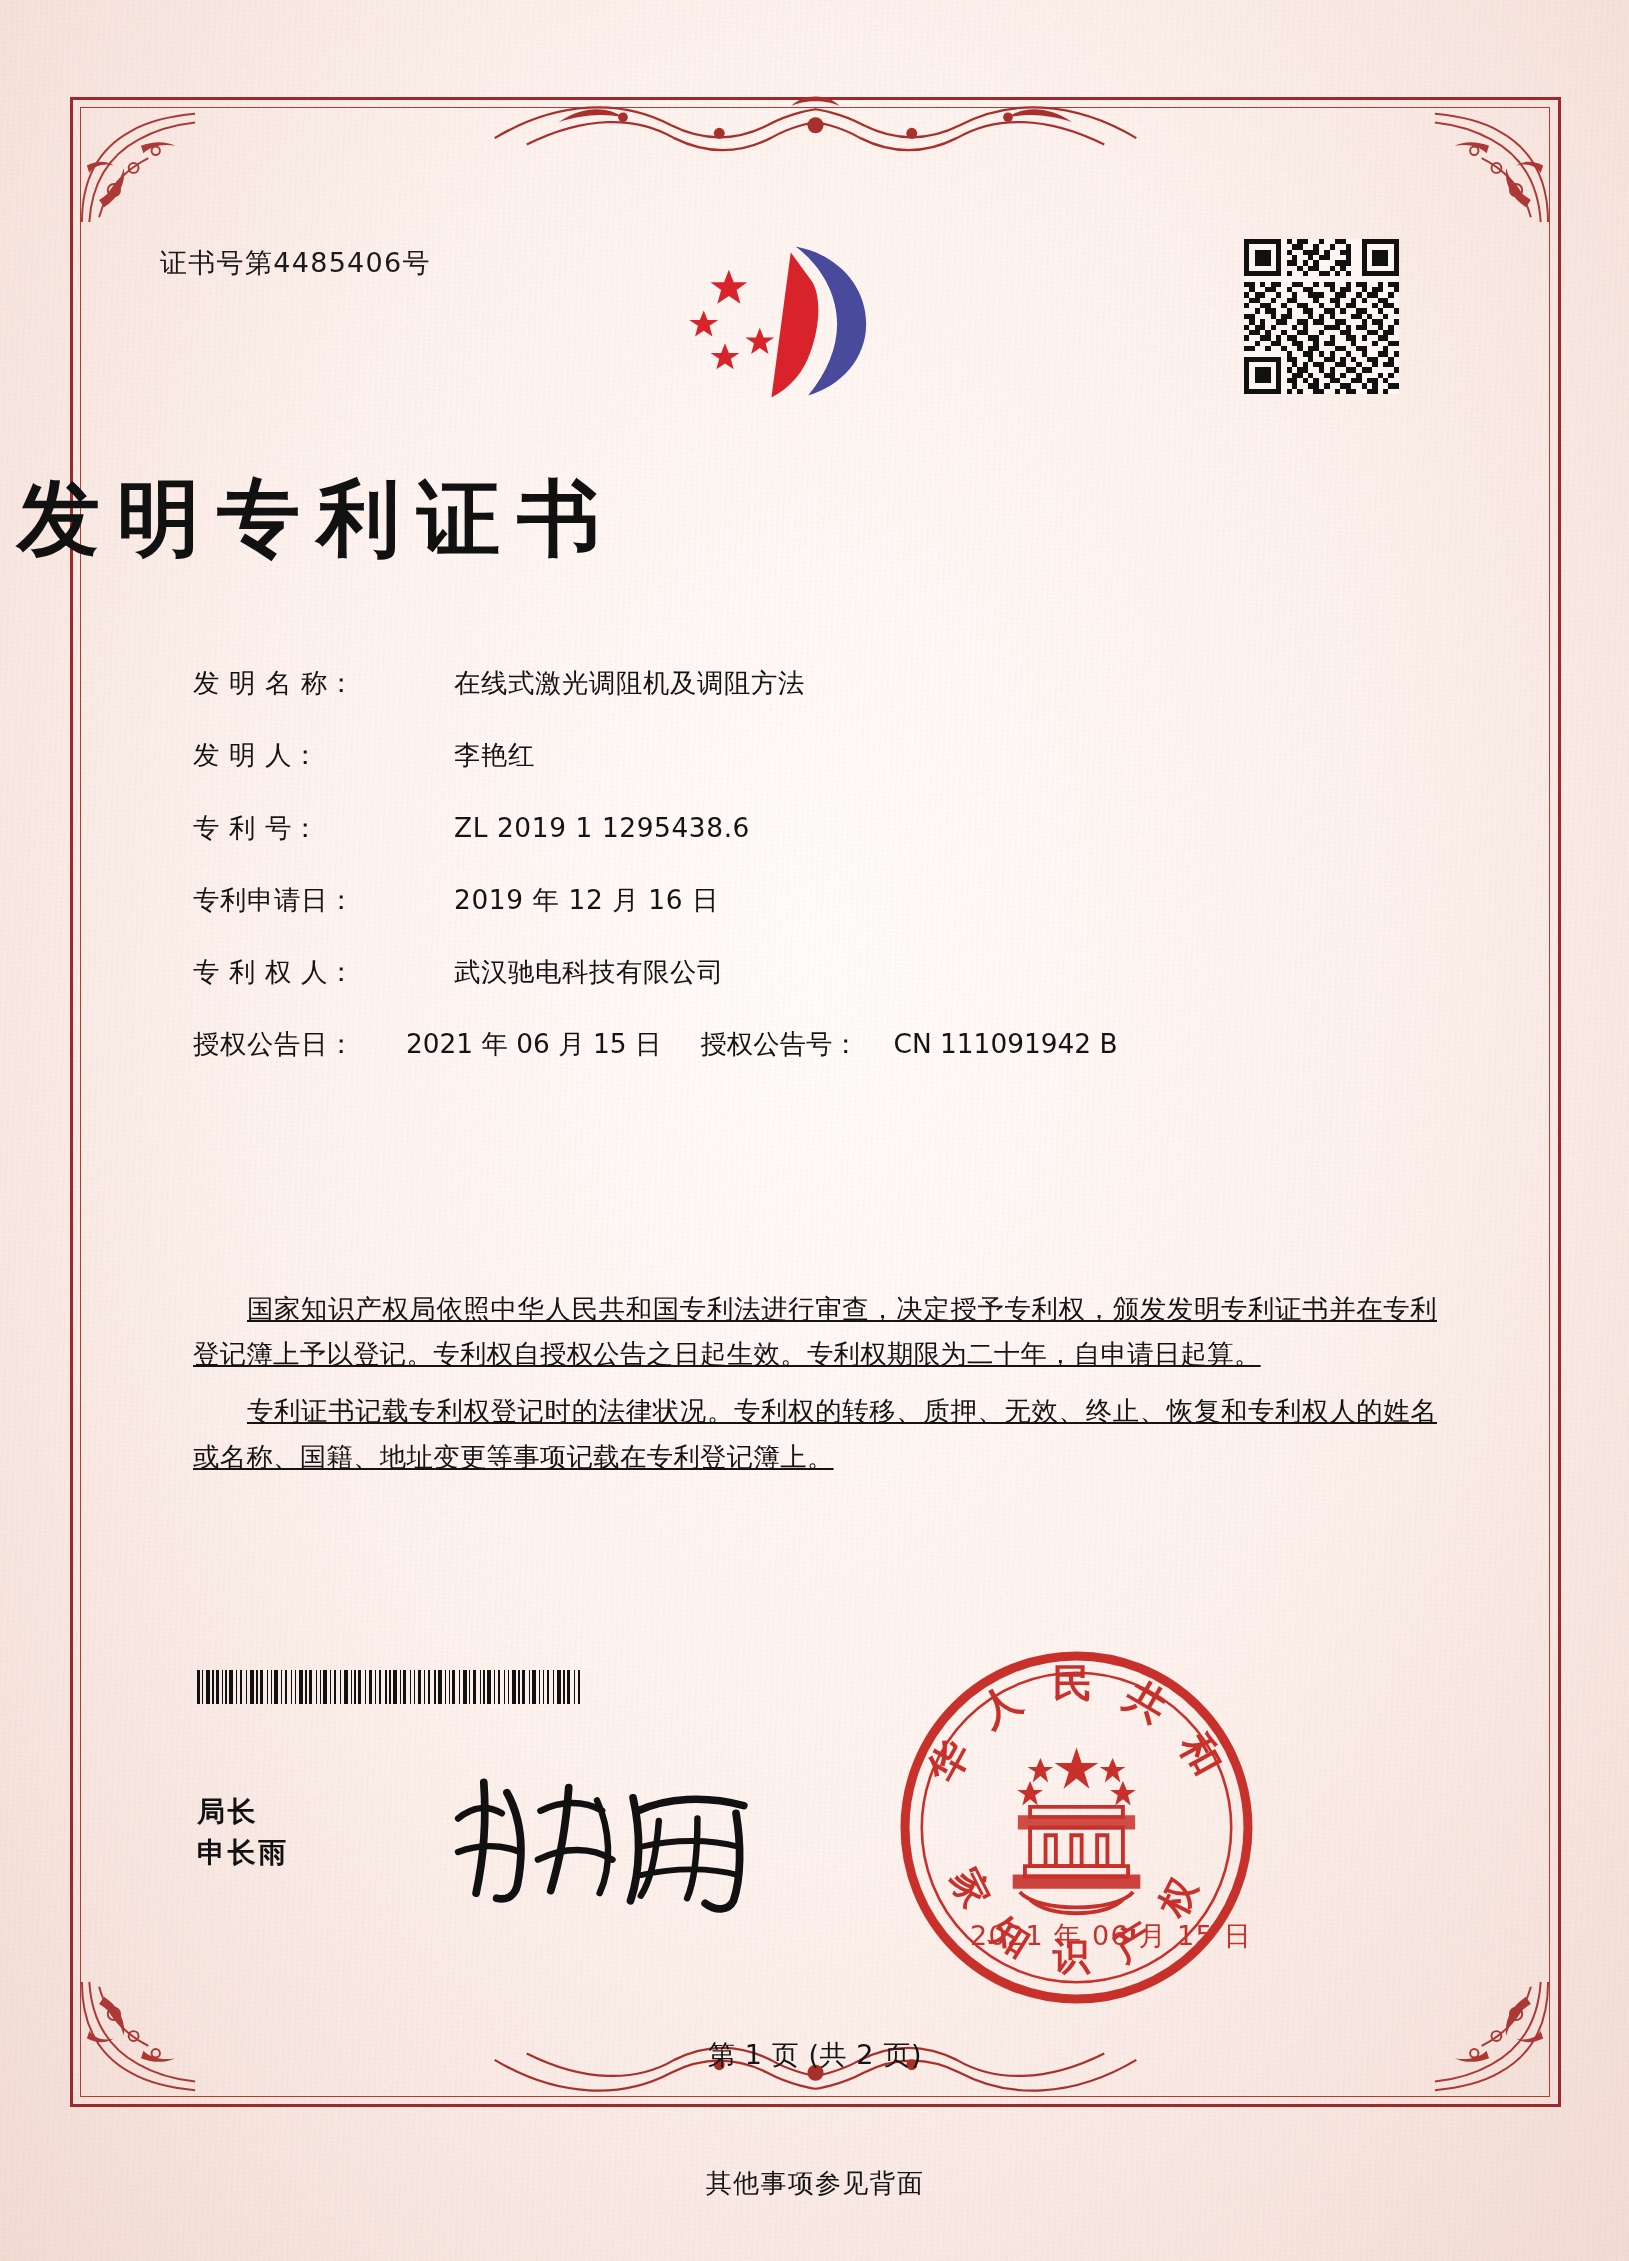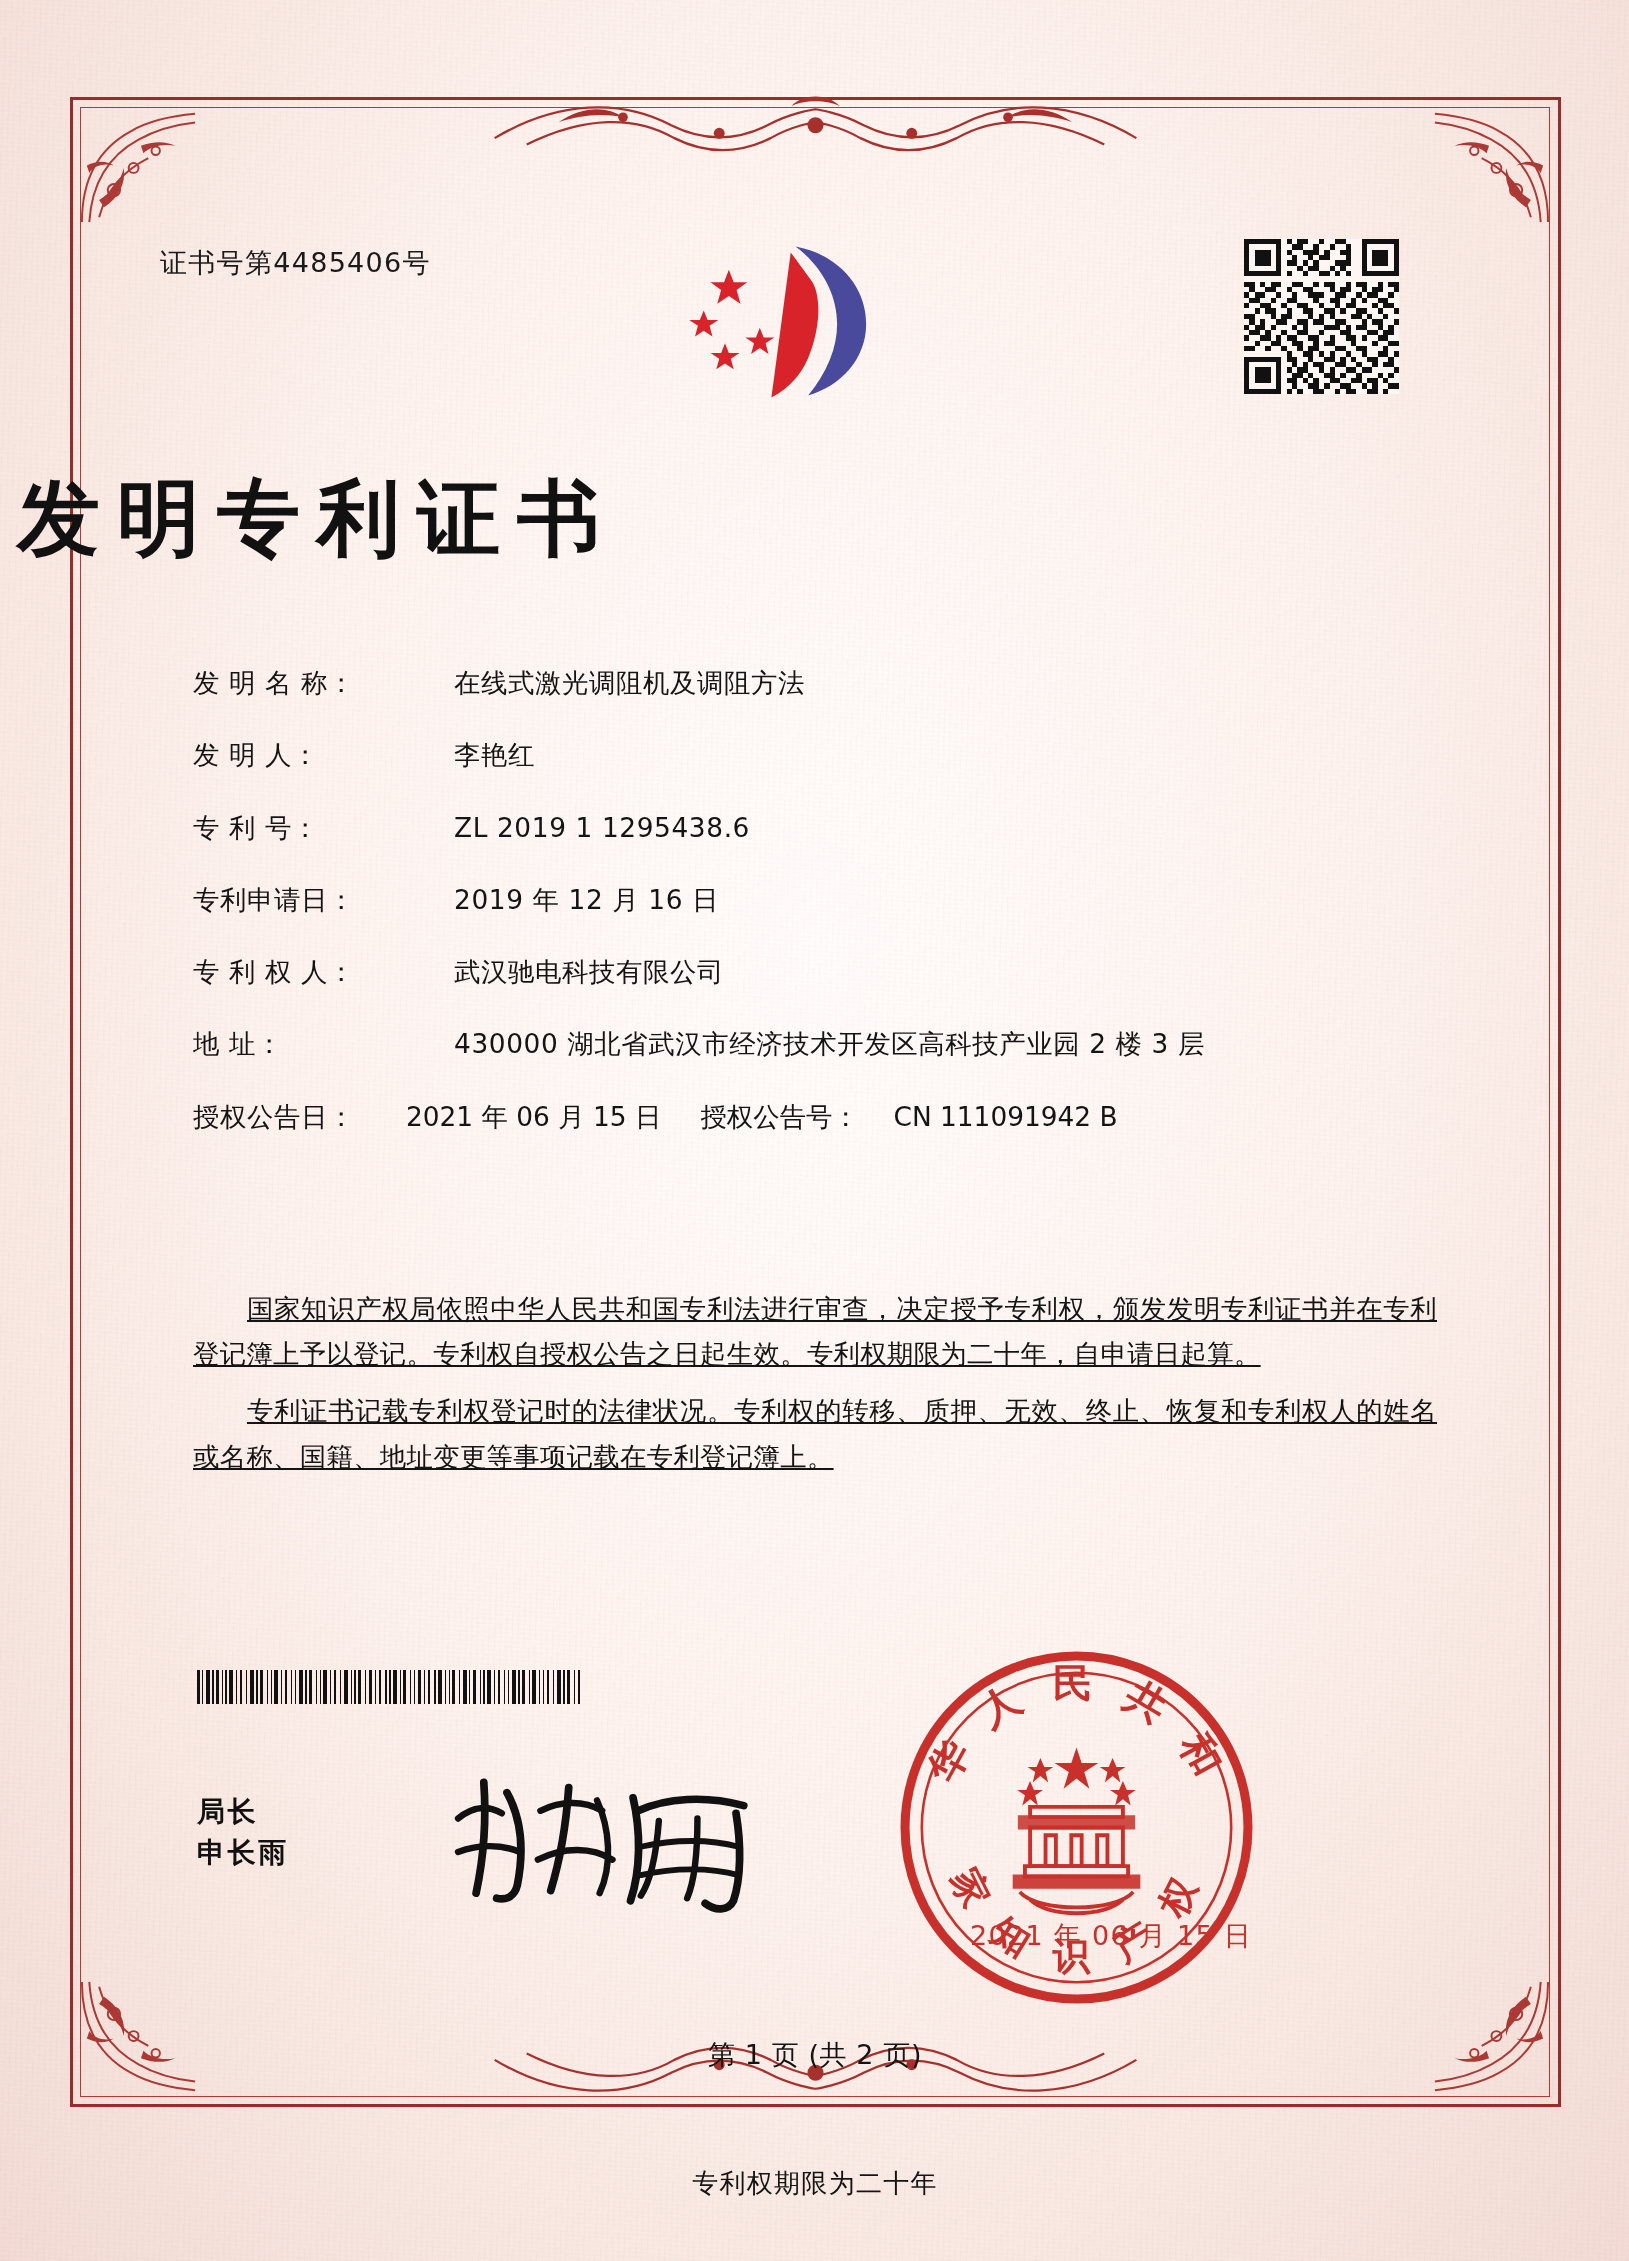--- a/index.html
+++ b/index.html
@@ -605,24 +605,20 @@
       <div class="field-value">ZL 2019 1 1295438.6</div>
     </div>
     <div class="field-row">
       <div class="field-label">专利申请日：</div>
       <div class="field-value">2019 年 12 月 16 日</div>
     </div>
     <div class="field-row">
       <div class="field-label">专 利 权 人：</div>
       <div class="field-value">武汉驰电科技有限公司</div>
     </div>
-    <div class="field-row">
-      <div class="field-label">地             址：</div>
-      <div class="field-value">430000 湖北省武汉市经济技术开发区高科技产业园 2 楼 3 层</div>
-    </div>
     <div class="field-row inline-two">
       <div class="field-label">授权公告日：</div>
       <div class="field-value-2">2021 年 06 月 15 日</div>
       <div class="field-label-2">授权公告号：</div>
       <div class="field-value-2">CN 111091942 B</div>
     </div>
   </div>
 
   <div class="paragraphs">
     <p>国家知识产权局依照中华人民共和国专利法进行审查，决定授予专利权，颁发发明专利证书并在专利登记簿上予以登记。专利权自授权公告之日起生效。专利权期限为二十年，自申请日起算。</p>
@@ -773,15 +769,15 @@
       </g>
       <g stroke="#c8312b" stroke-width="3" fill="none">
         <path d="M96 190 C 110 206, 170 206, 184 190"></path>
         <path d="M104 196 C 118 210, 162 210, 176 196"></path>
       </g>
     </svg>
   </div>
   <div class="seal-date">2021 年 06 月 15 日</div>
 
   <div class="page-no">第 1 页 (共 2 页)</div>
-  <div class="back-note">专利权期限为二十年</div>
+  <div class="back-note">其他事项参见背面</div>
 </div>
 
 
 </body></html>

